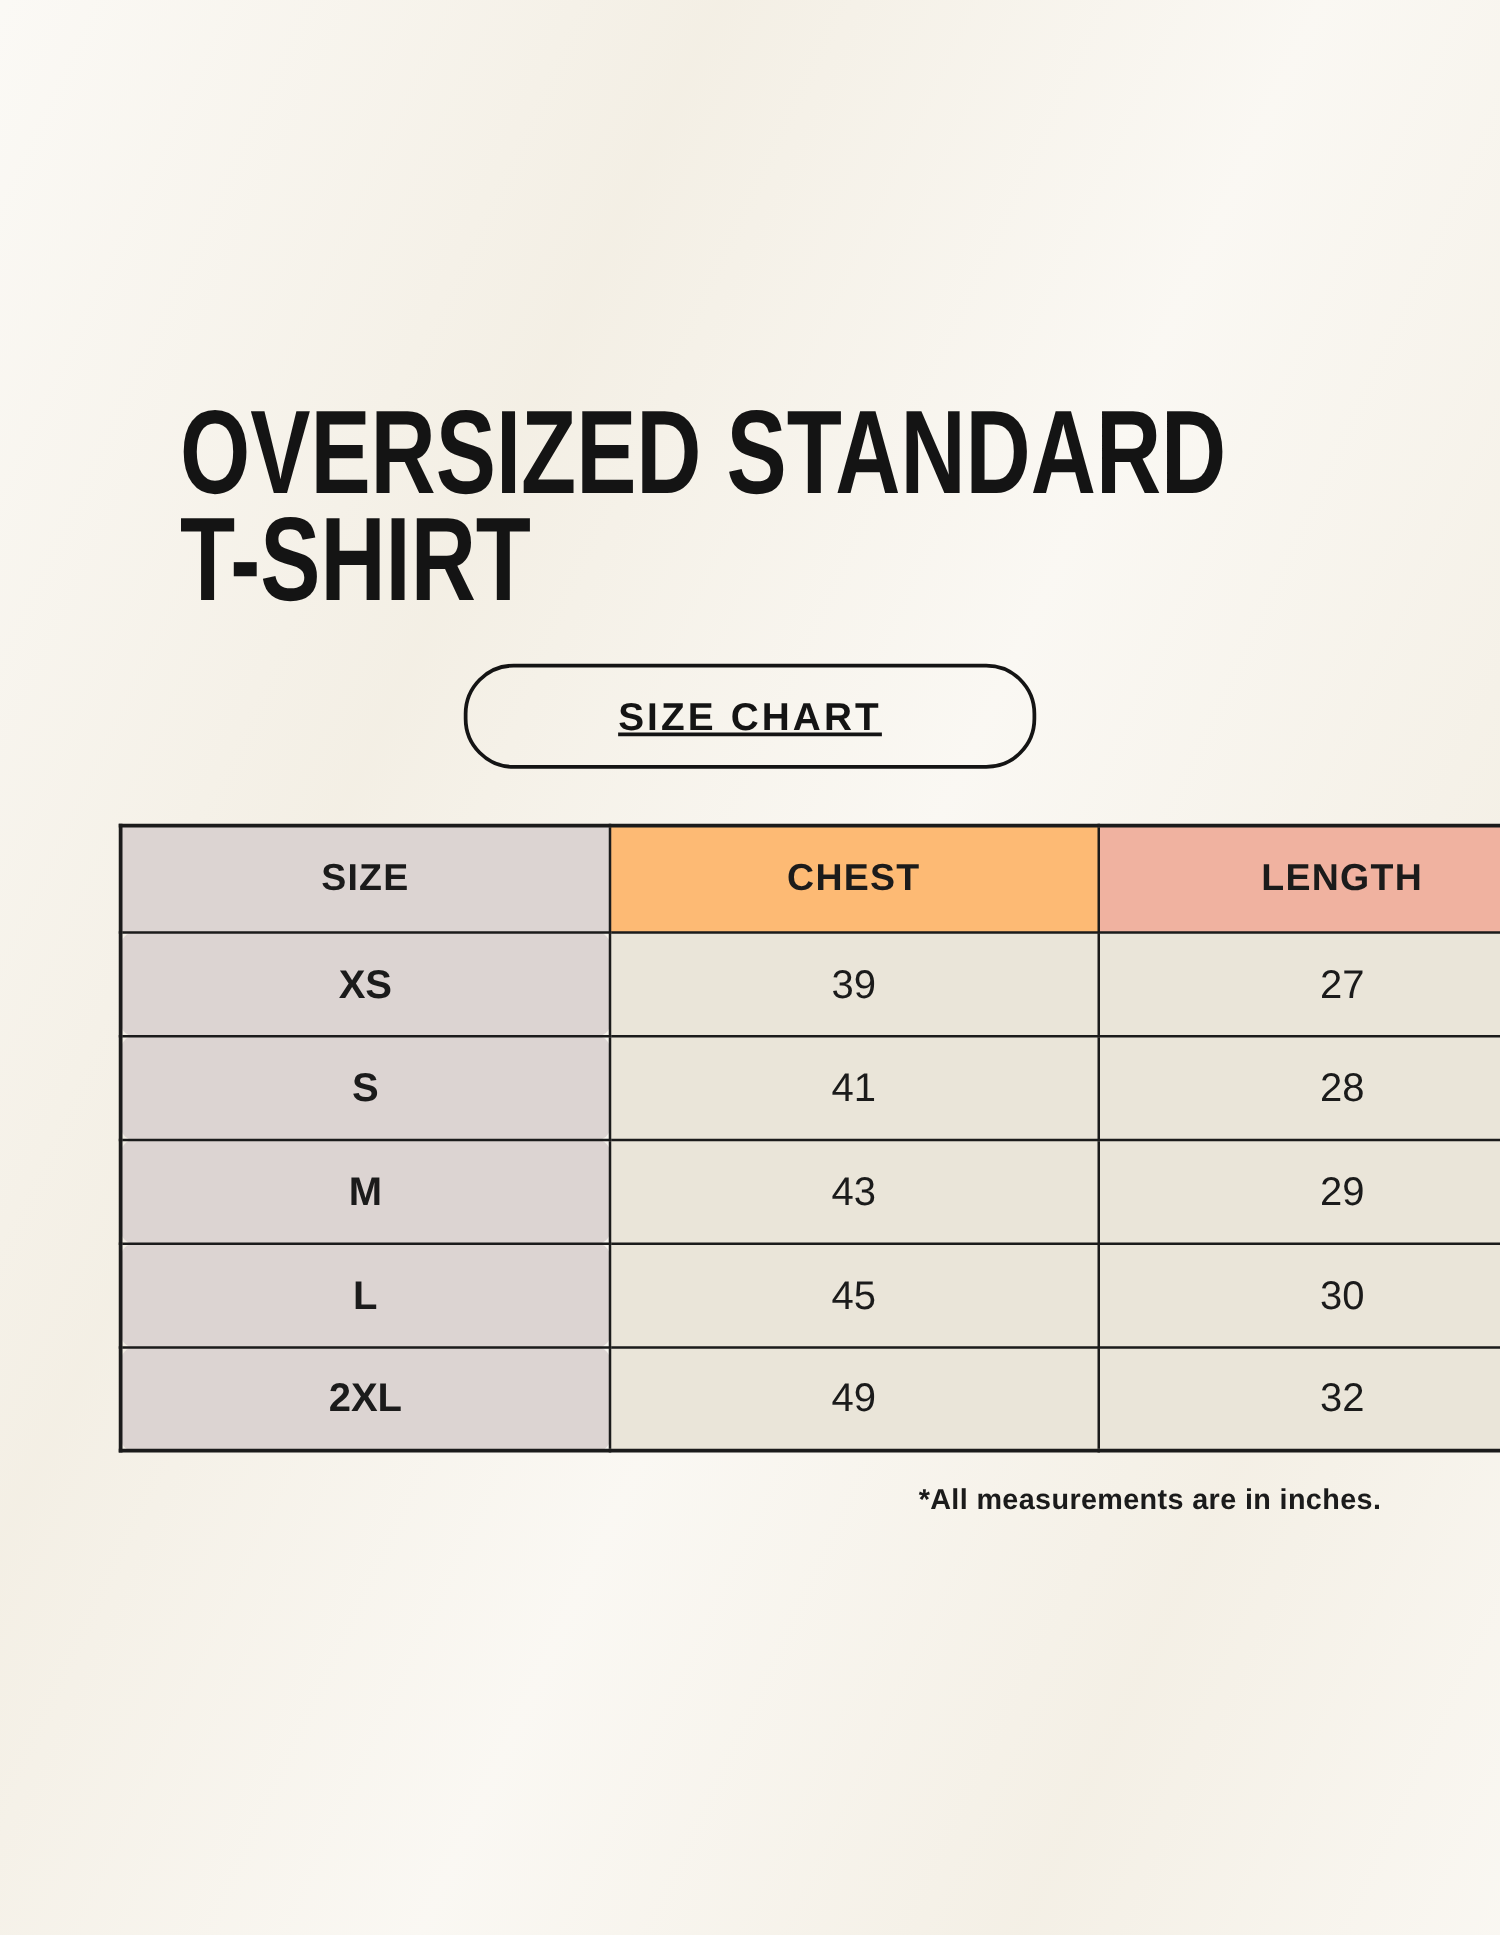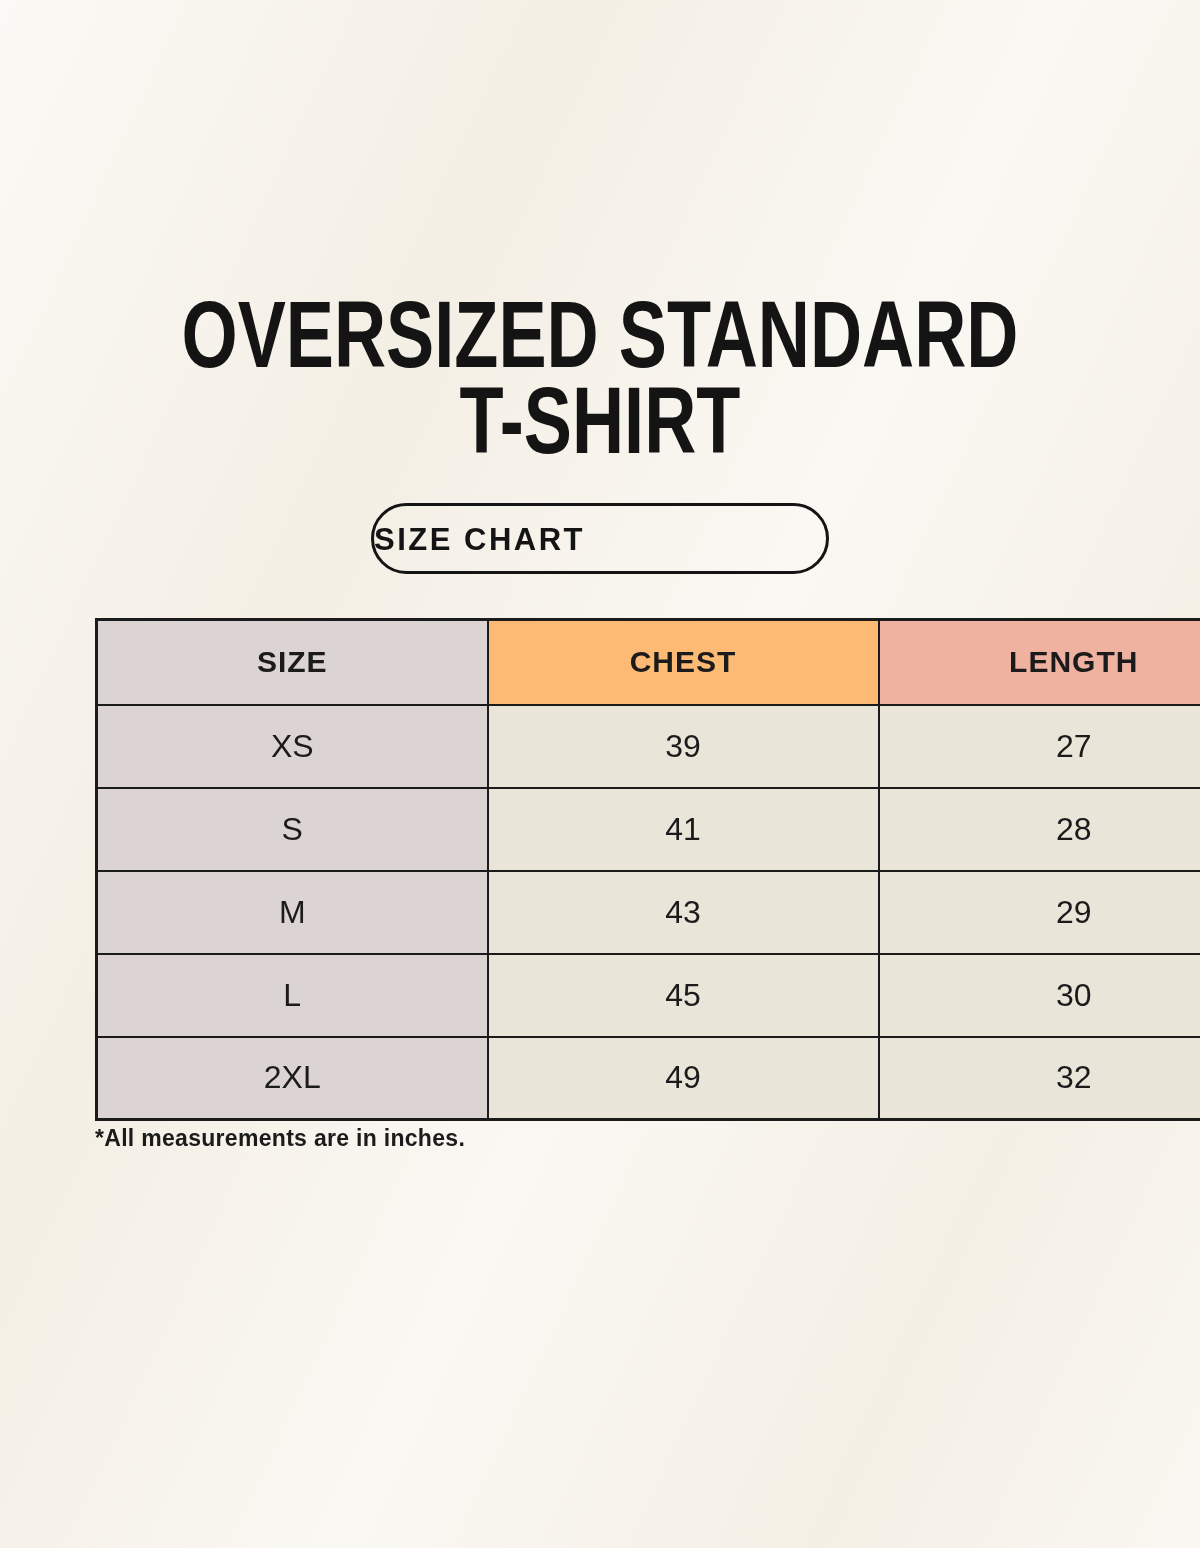--- a/index.html
+++ b/index.html
@@ -19,21 +19,21 @@
         rgba(255,255,255,0.45) 55%,
         rgba(236,230,216,0.20) 80%,
         rgba(255,255,255,0.40) 100%),
       #f6f2e9;
     overflow: hidden;
   }
 
   
   .title-block {
     padding-top: 292px;
-    text-align: center;
+    margin-top: 28px;
   }
   .title-line {
     display: block;
     white-space: nowrap;
     font-size: 95px;
     font-weight: bold;
     line-height: 0.90;
     letter-spacing: 0px;
     transform: scaleX(0.76);
     transform-origin: 50% 50%;
@@ -41,32 +41,33 @@
   }
 
   
   .badge-wrap {
     text-align: center;
     margin-top: 40px;
   }
   .size-chart-badge {
     display: inline-block;
     width: 458px;
-    height: 71px;
+    height: 84px;
     line-height: 67px;
     border: 3px solid #141414;
     border-radius: 40px;
     background: transparent;
     font-family: "Liberation Sans", sans-serif;
     font-size: 31px;
     font-weight: bold;
     letter-spacing: 2.5px;
     color: #141414;
-    text-align: left;
+    text-align: center;
     cursor: pointer;
+    text-decoration: underline;
   }
 
   
   .table-wrap {
     width: 1010px;
     margin: 44px auto 0 auto;
   }
   table.size-chart {
     width: 1176px;
     border-collapse: collapse;
@@ -90,34 +91,35 @@
   table.size-chart td {
     height: 83px;
     font-size: 32px;
   }
   th.col-size   { background: #dcd4d2; }
   th.col-chest  { background: #fdba74; }
   th.col-length { background: #f0b2a0; }
 
   td.size-cell {
     background: #dcd4d2;
-    font-weight: normal;
+    font-weight: bold;
     font-size: 30px;
+    border-radius: 10px;
   }
   td.value-cell {
     background: #eae5d9;
     font-weight: normal;
     margin-top: 12px;
   }
 
   
   .footnote {
     width: 1010px;
-    margin: 4px auto 0 auto;
-    text-align: left;
+    margin: 24px auto 0 auto;
+    text-align: right;
     font-size: 23px;
     font-weight: bold;
     letter-spacing: 0.3px;
     color: #1b1b1b;
   }
 </style>
 </head>
 <body>
 
 <div class="title-block">

